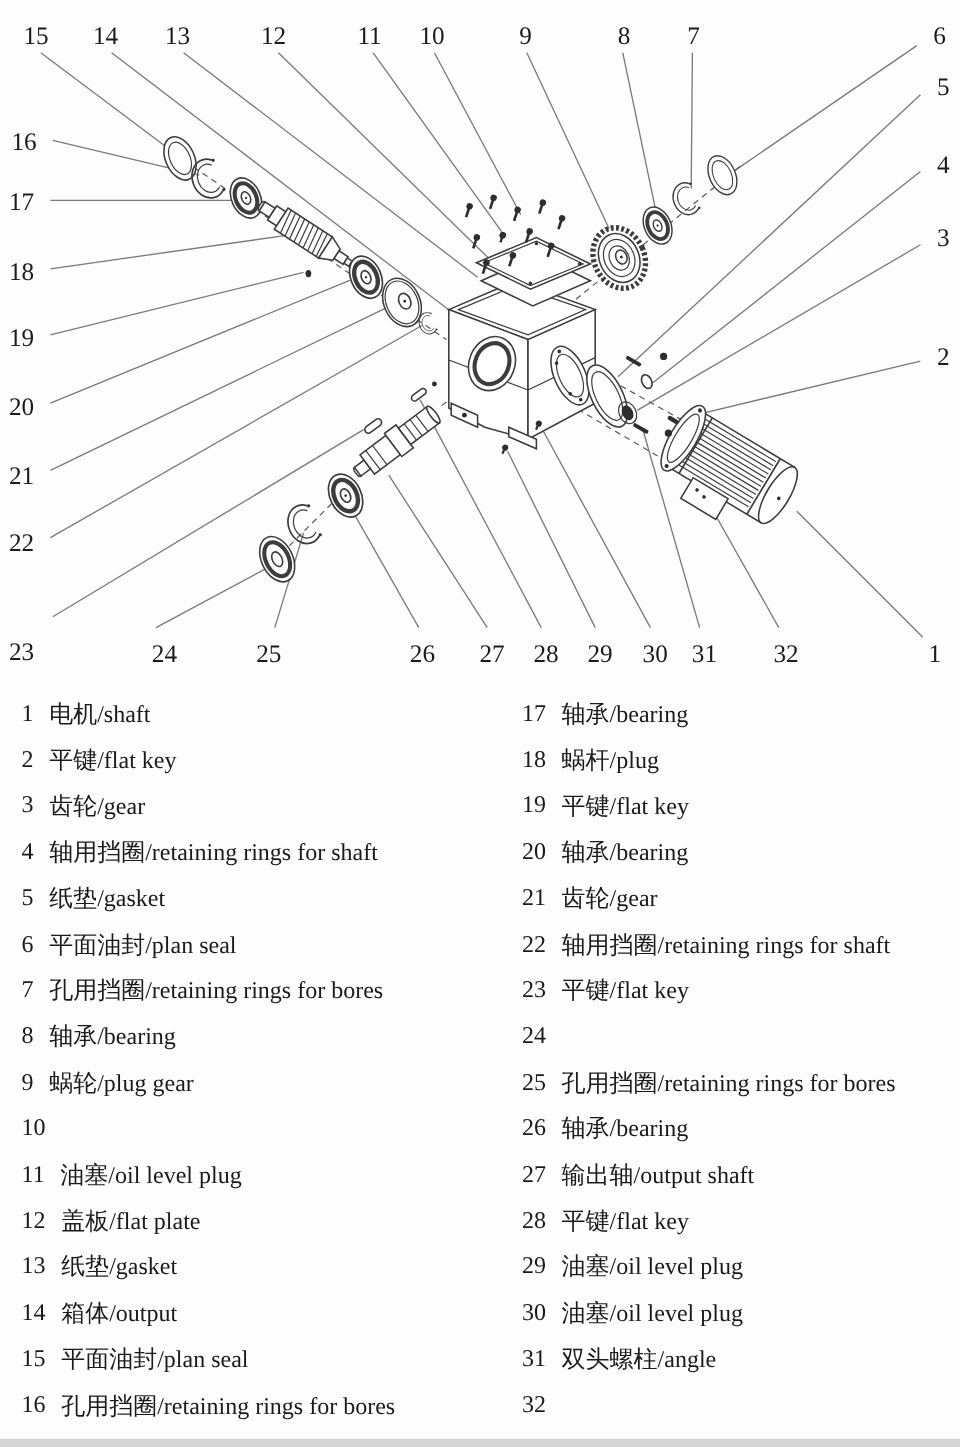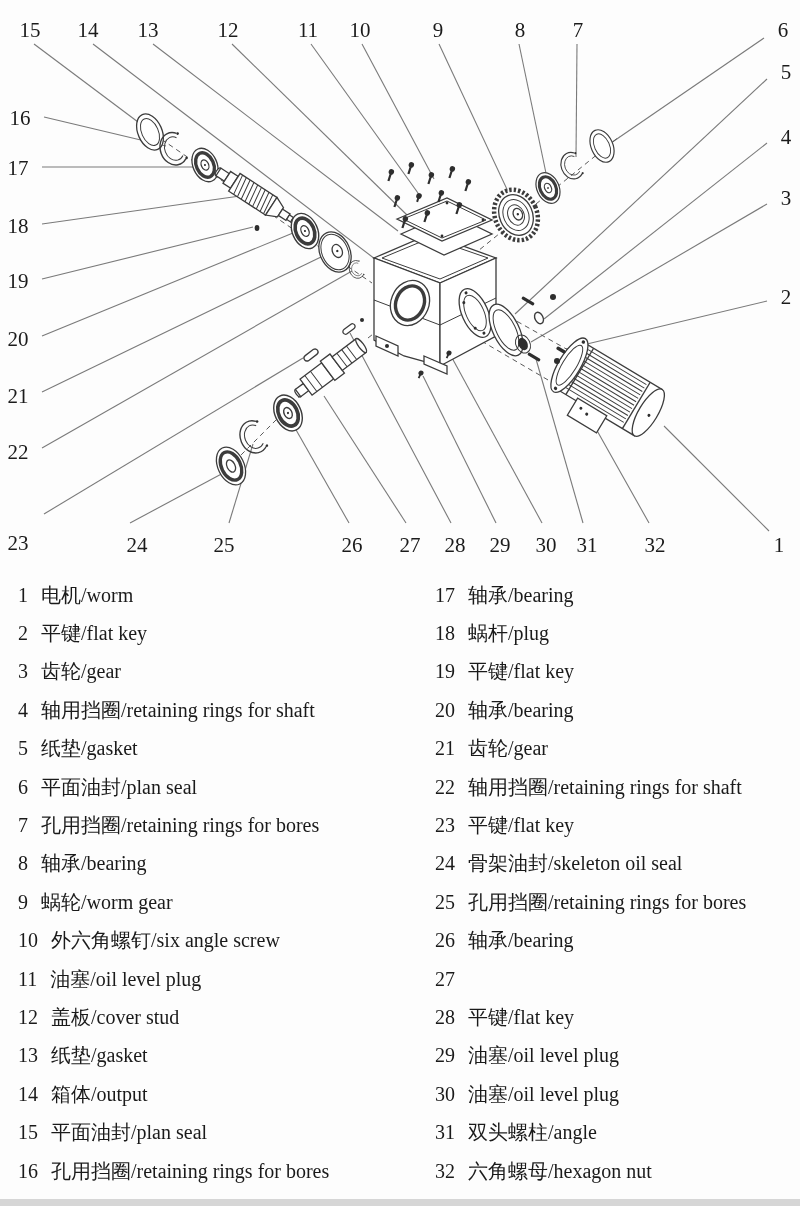--- a/index.html
+++ b/index.html
@@ -293,21 +293,21 @@
         <text x="546" y="552" class="callout">30</text>
         <text x="587" y="552" class="callout">31</text>
         <text x="655" y="552" class="callout">32</text>
       </g>
   </svg>
 
   <div class="parts-list">
     <div class="col col-left" id="col-left">
         <div class="row">
           <span class="no">1</span>
-          <span class="nm">电机/worm</span>
+          <span class="nm">电机/shaft</span>
         </div>
         <div class="row">
           <span class="no">2</span>
           <span class="nm">平键/flat key</span>
         </div>
         <div class="row">
           <span class="no">3</span>
           <span class="nm">齿轮/gear</span>
         </div>
         <div class="row">
@@ -325,33 +325,32 @@
         <div class="row">
           <span class="no">7</span>
           <span class="nm">孔用挡圈/retaining rings for bores</span>
         </div>
         <div class="row">
           <span class="no">8</span>
           <span class="nm">轴承/bearing</span>
         </div>
         <div class="row">
           <span class="no">9</span>
-          <span class="nm">蜗轮/worm gear</span>
+          <span class="nm">蜗轮/plug gear</span>
         </div>
         <div class="row">
           <span class="no">10</span>
-          <span class="nm">外六角螺钉/six angle screw</span>
         </div>
         <div class="row">
           <span class="no">11</span>
           <span class="nm">油塞/oil level plug</span>
         </div>
         <div class="row">
           <span class="no">12</span>
-          <span class="nm">盖板/cover stud</span>
+          <span class="nm">盖板/flat plate</span>
         </div>
         <div class="row">
           <span class="no">13</span>
           <span class="nm">纸垫/gasket</span>
         </div>
         <div class="row">
           <span class="no">14</span>
           <span class="nm">箱体/output</span>
         </div>
         <div class="row">
@@ -387,50 +386,49 @@
         <div class="row">
           <span class="no">22</span>
           <span class="nm">轴用挡圈/retaining rings for shaft</span>
         </div>
         <div class="row">
           <span class="no">23</span>
           <span class="nm">平键/flat key</span>
         </div>
         <div class="row">
           <span class="no">24</span>
-          <span class="nm">骨架油封/skeleton oil seal</span>
         </div>
         <div class="row">
           <span class="no">25</span>
           <span class="nm">孔用挡圈/retaining rings for bores</span>
         </div>
         <div class="row">
           <span class="no">26</span>
           <span class="nm">轴承/bearing</span>
         </div>
         <div class="row">
           <span class="no">27</span>
+          <span class="nm">输出轴/output shaft</span>
         </div>
         <div class="row">
           <span class="no">28</span>
           <span class="nm">平键/flat key</span>
         </div>
         <div class="row">
           <span class="no">29</span>
           <span class="nm">油塞/oil level plug</span>
         </div>
         <div class="row">
           <span class="no">30</span>
           <span class="nm">油塞/oil level plug</span>
         </div>
         <div class="row">
           <span class="no">31</span>
           <span class="nm">双头螺柱/angle</span>
         </div>
         <div class="row">
           <span class="no">32</span>
-          <span class="nm">六角螺母/hexagon nut</span>
         </div>
       </div>
   </div>
 
   <div class="bottom-strip"></div>
 </div>
 
 </body></html>

